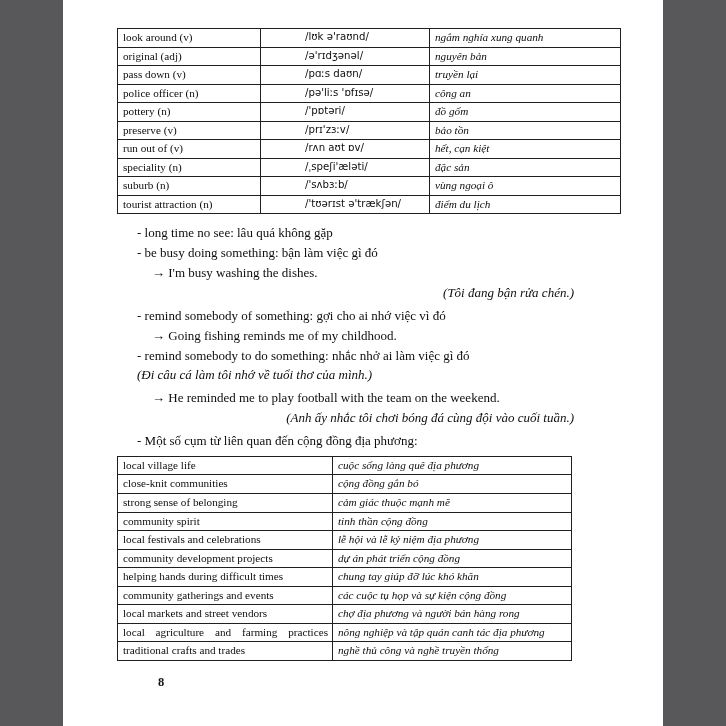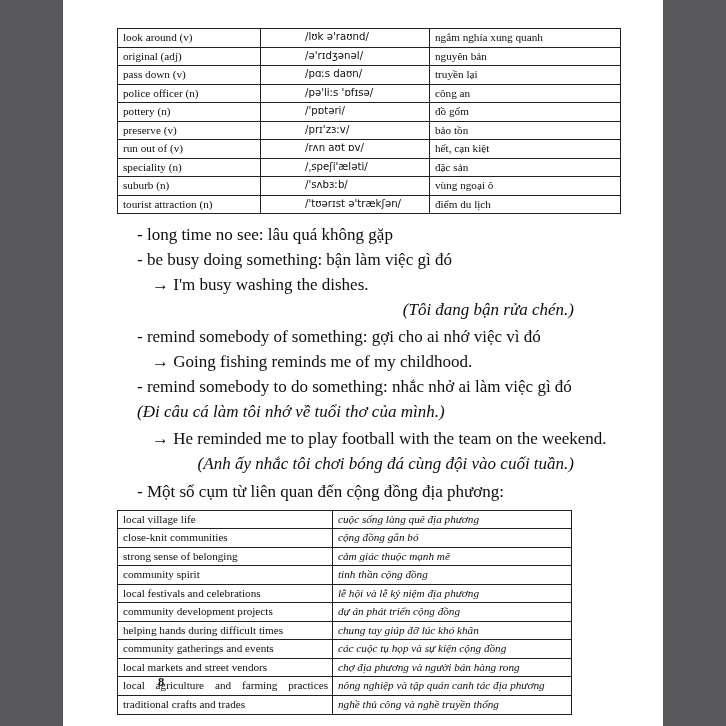--- a/index.html
+++ b/index.html
@@ -41,36 +41,36 @@
   table.vocab td, table.phrases td {
     border: 1px solid #231f20;
     padding: 2px 4px 3px 5px;
     font-size: 11.2px;
     line-height: 1.12;
     vertical-align: top;
     color: #0d0d0d;
   }
   table.vocab td.c1 { width: 133px; }
   table.vocab td.c2 { width: 120px; font-family: "DejaVu Sans", sans-serif; font-size: 10.2px; padding-left: 44px; }
-  table.vocab td.c3 { width: 181px; }
+  table.vocab td.c3 { width: 181px; font-style: italic; }
 
   table.phrases td.p1 { width: 205px; }
   table.phrases td.p2 { width: 229px; font-style: italic; }
   table.phrases td.p1.just {
     text-align: justify;
     text-align-last: justify;
   }
 
   .notes {
     margin: 11px 0 0 0;
     padding: 0;
     width: 470px;
   }
   .note-line {
-    font-size: 17px;
+    font-size: 13px;
     line-height: 1.22;
     color: #0d0d0d;
     margin: 0 0 7px 0;
     white-space: nowrap;
   }
   .note-line.tight { margin-bottom: 4px; }
   .ind1 { padding-left: 33px; }
   .ind2 { padding-left: 48px; }
   .ind3 { padding-left: 75px; text-align: right; }
   .it { font-style: italic; }

